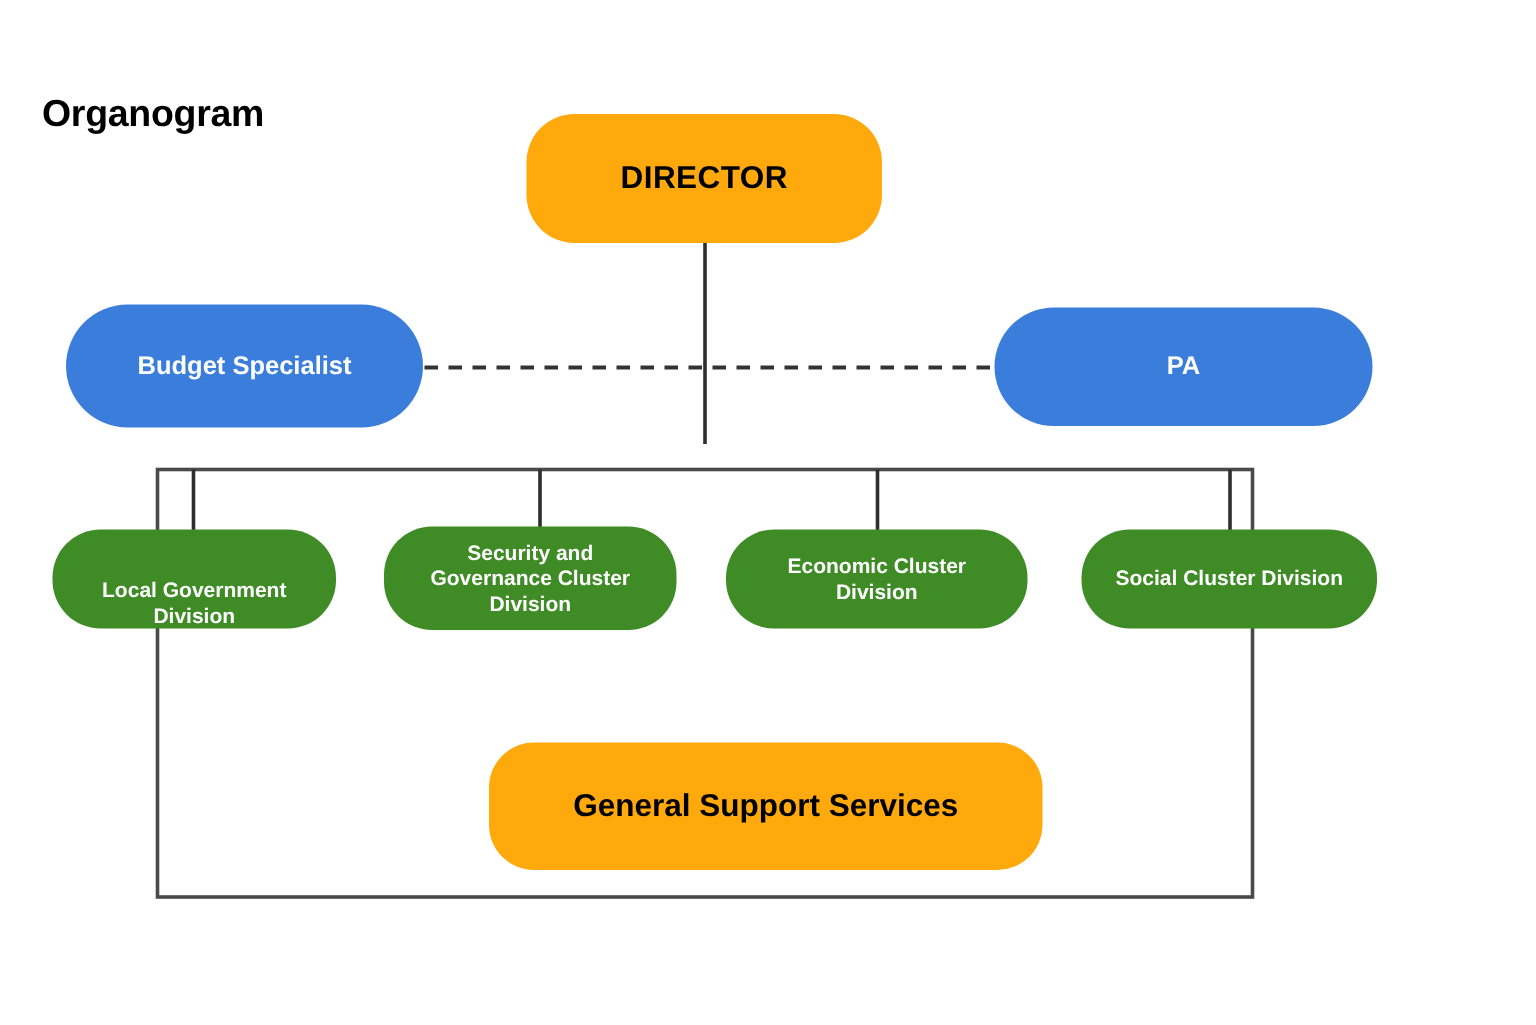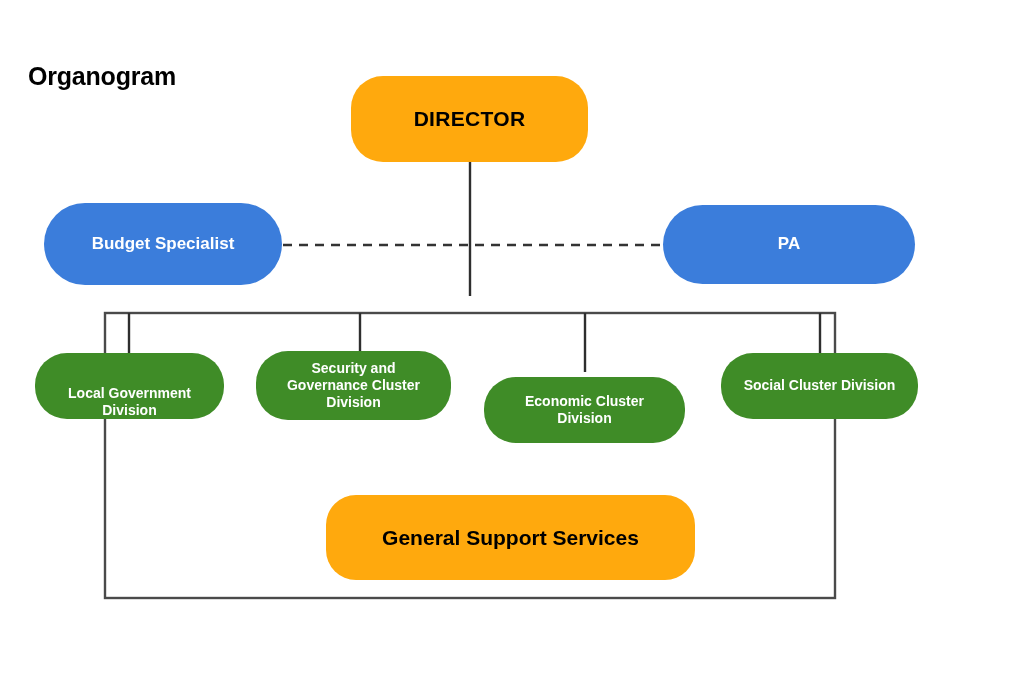--- a/index.html
+++ b/index.html
@@ -102,21 +102,21 @@
   .node-division {
     background: #3F8C27;
     border-radius: 32px;
     color: #ffffff;
     font-size: 14px;
     font-weight: bold;
   }
 
   #node-div-local-government   { left: 35px;  top: 353px; width: 189px; height: 66px; align-items: flex-end; }
   #node-div-security-governance{ left: 256px; top: 351px; width: 195px; height: 69px; }
-  #node-div-economic-cluster   { left: 484px; top: 353px; width: 201px; height: 66px; margin-top: 24px; }
+  #node-div-economic-cluster   { left: 484px; top: 353px; width: 201px; height: 66px; }
   #node-div-social-cluster     { left: 721px; top: 353px; width: 197px; height: 66px; }
 
   
   #node-general-support {
     left: 326px;
     top: 495px;
     width: 369px;
     height: 85px;
     background: #FFA90D;
     border-radius: 30px;

